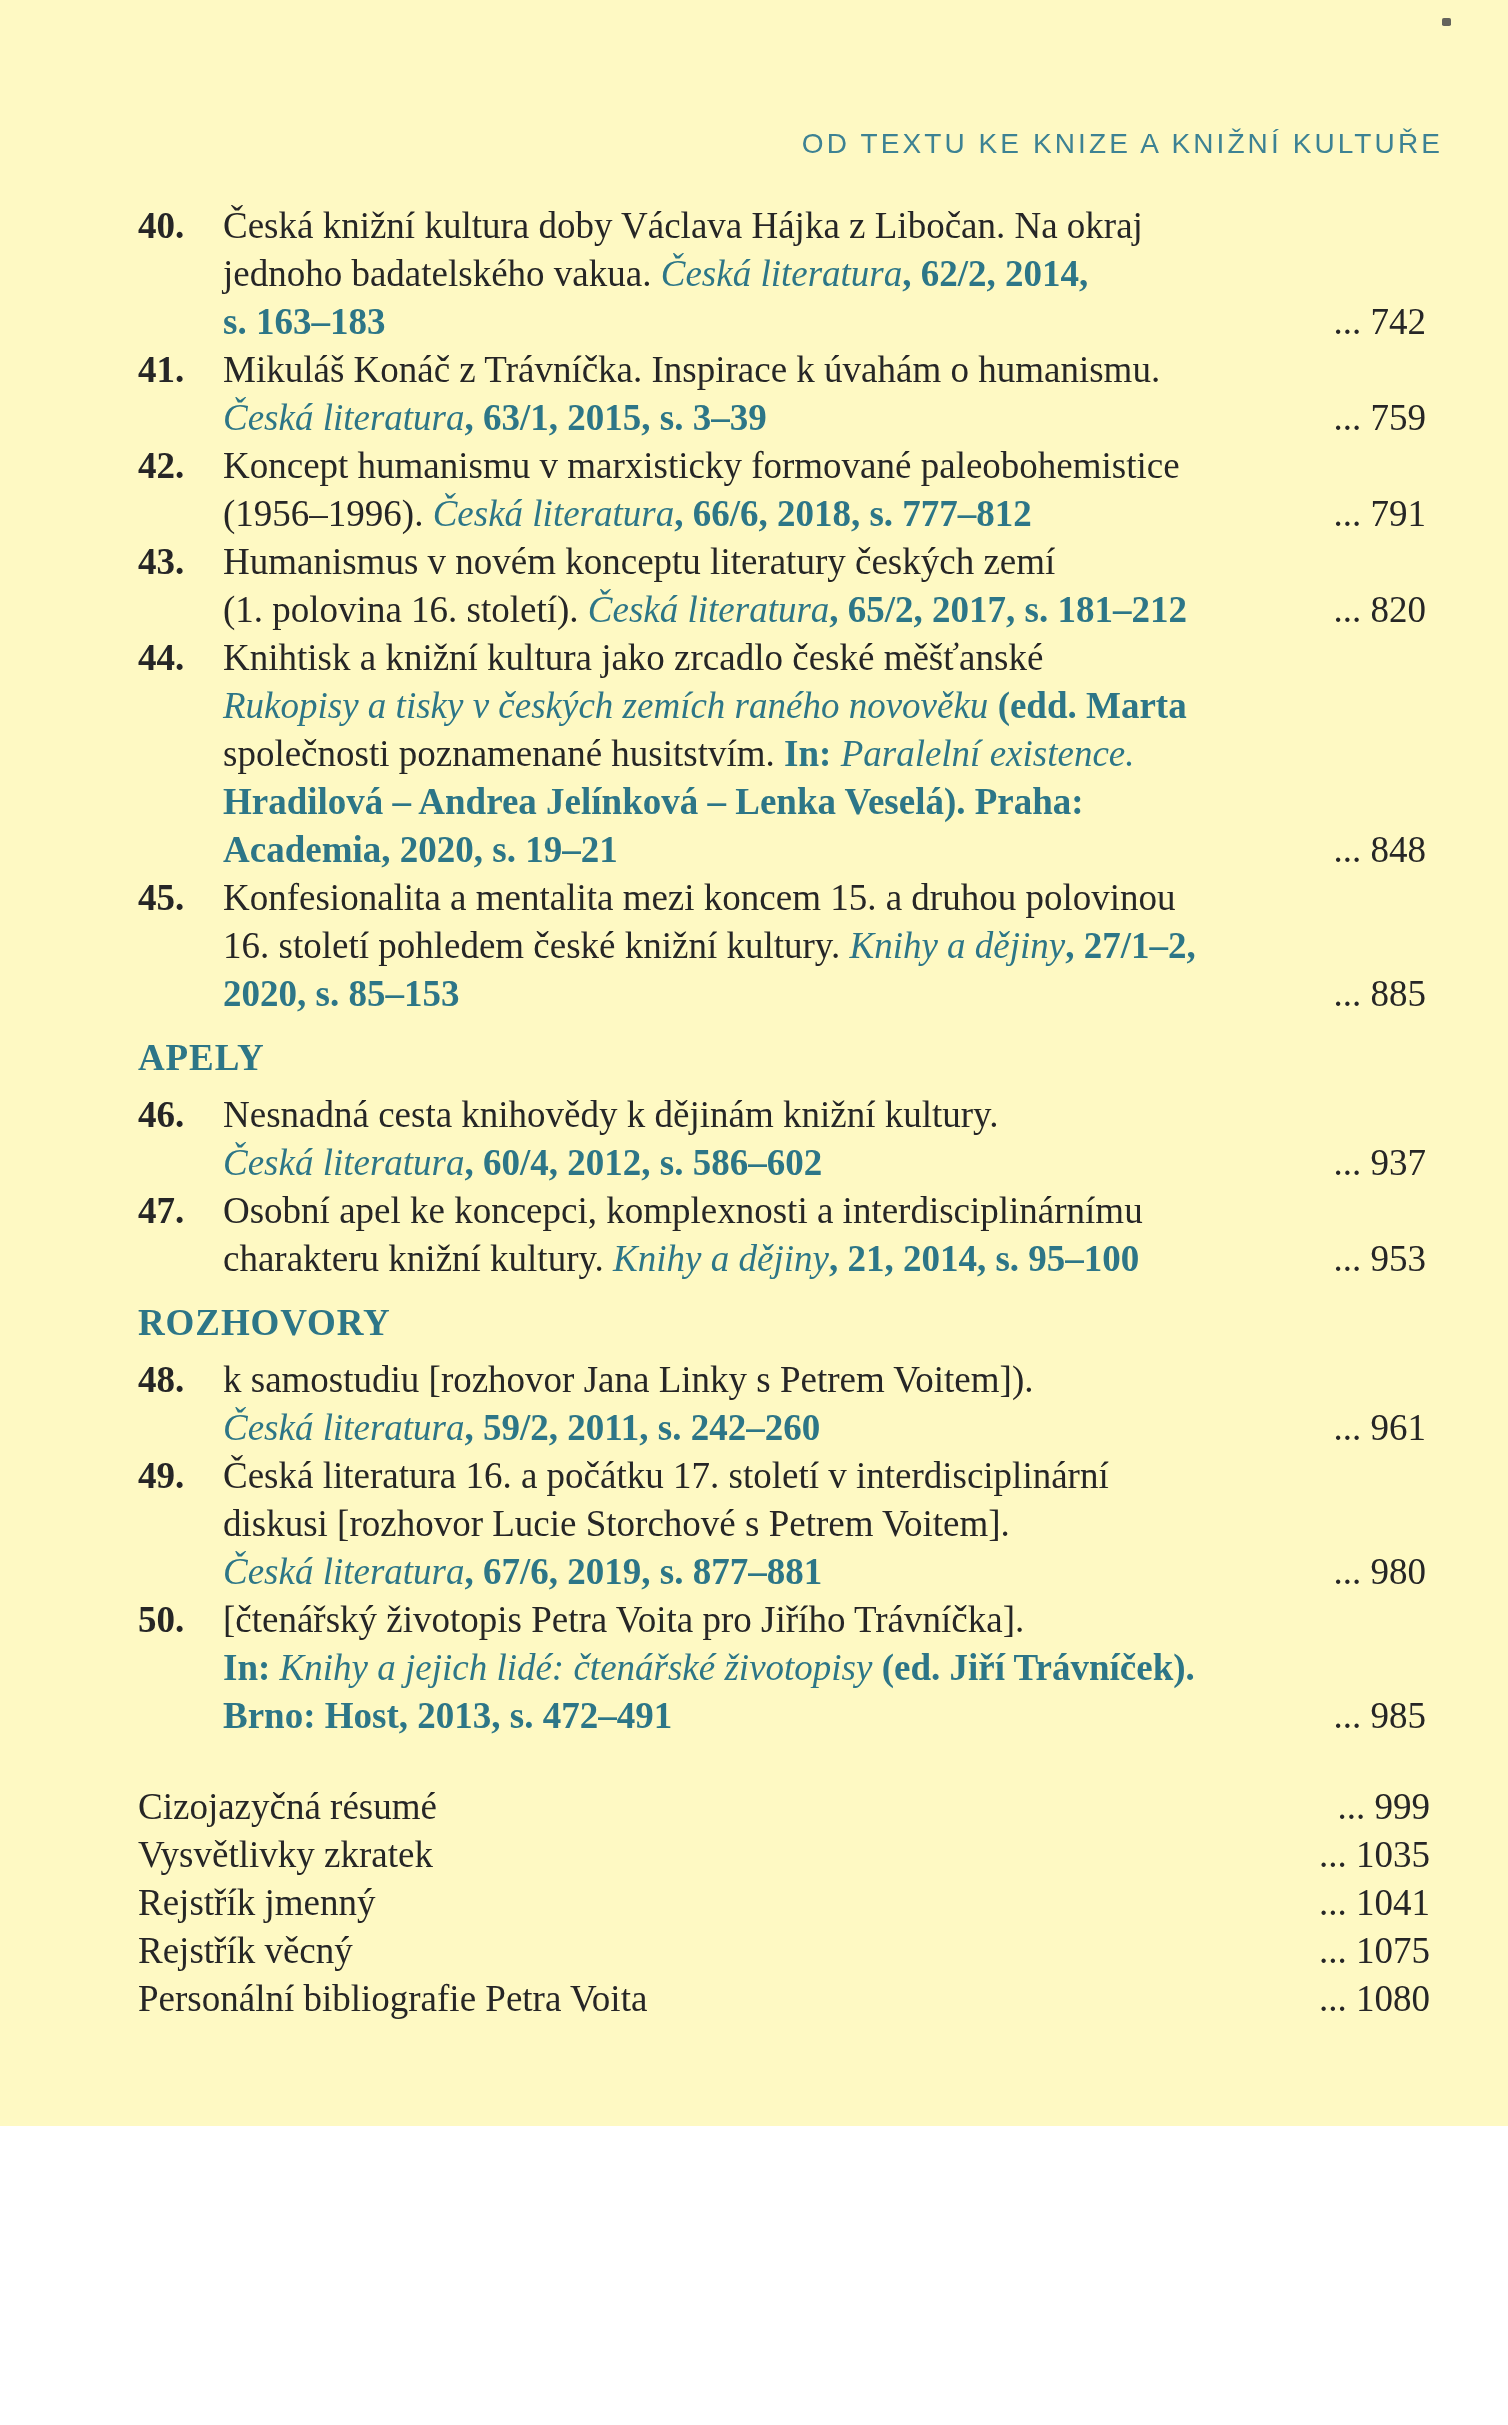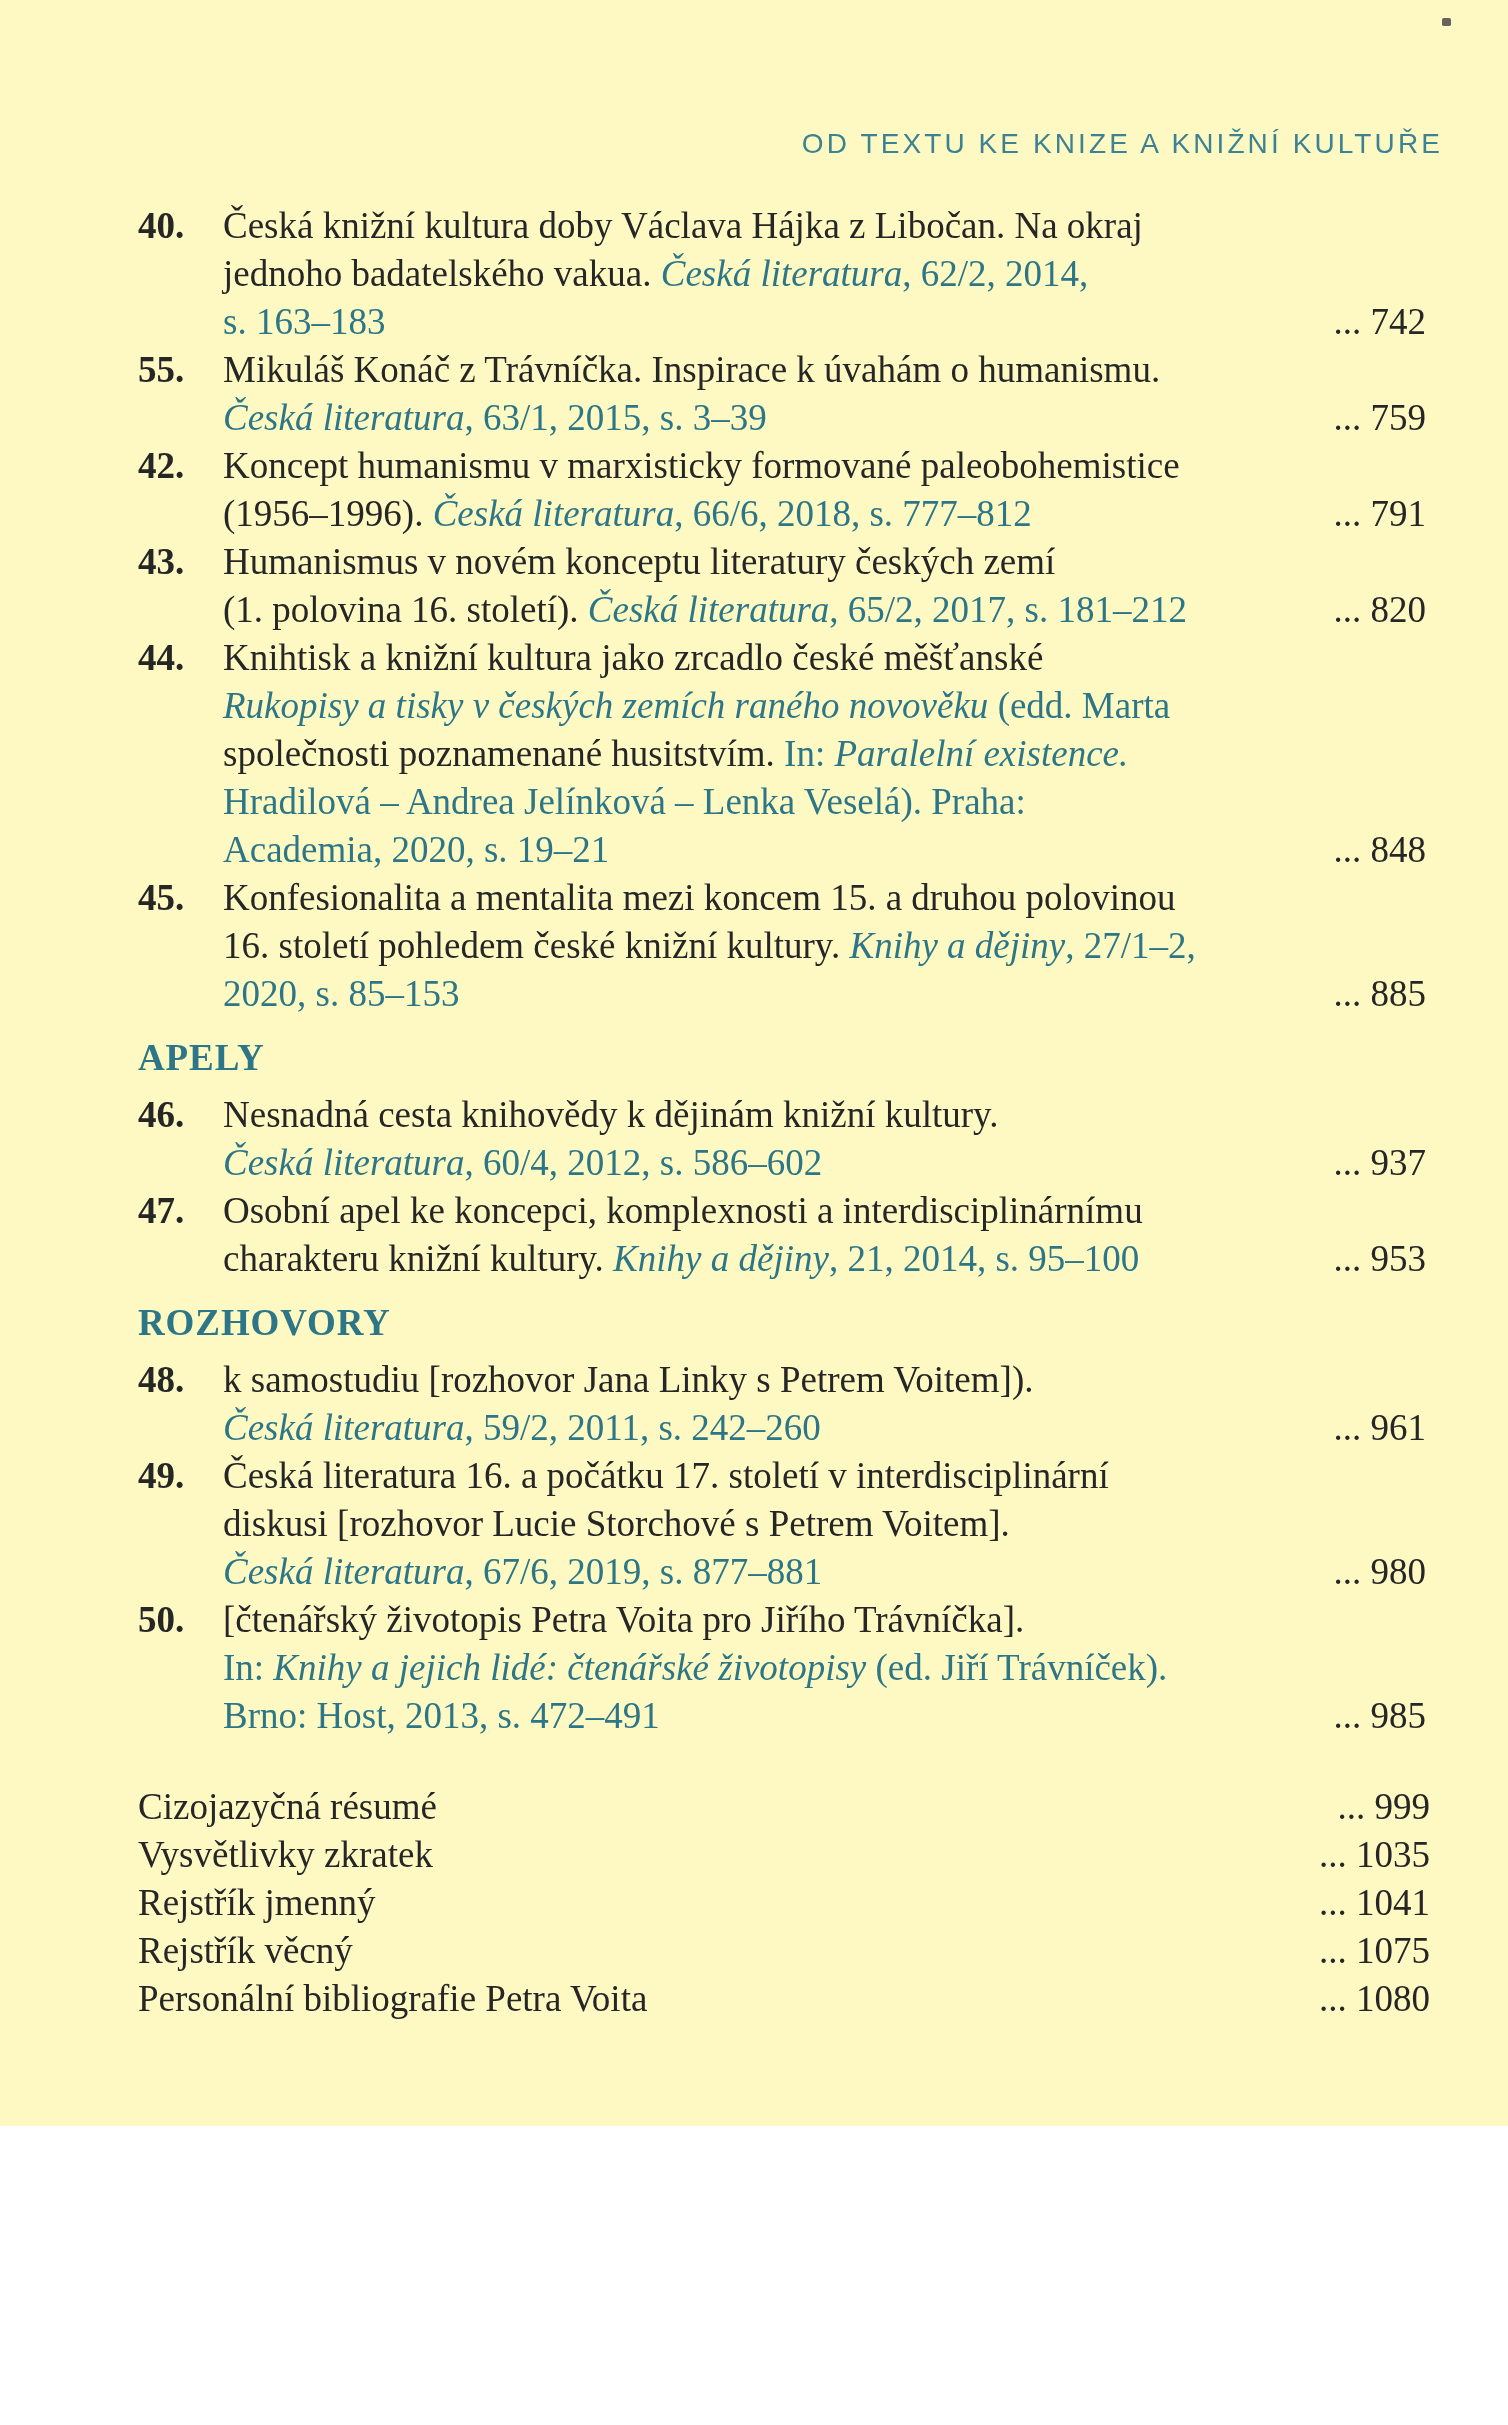--- a/index.html
+++ b/index.html
@@ -27,21 +27,21 @@
     position:absolute;top:202px;left:138px;width:1292px;
     font-size:37px;line-height:48px;
   }
   .entry{position:relative;padding-left:85px;}
   .entry .num{
     position:absolute;left:0;top:0;
     font-weight:700;color:var(--ink);
   }
   .line{white-space:nowrap;}
   .run-p{color:var(--ink);}
-  .run-t{color:var(--teal);}
+  .run-t{color:var(--teal);font-weight:bold;}
   .run-i{color:var(--teal);font-style:italic;}
   .pageref{
     position:absolute;right:4px;bottom:0;
     color:var(--ink);white-space:nowrap;
   }
   .section-heading{
     font-weight:700;
     color:var(--teal);
     font-size:37px;
     letter-spacing:0.9px;
@@ -70,21 +70,21 @@
 
   <div class="content">
       <div class="entry">
         <span class="num">40.</span>
         <div class="line"><span class="run-p">Česká knižní kultura doby Václava Hájka z Libočan. Na okraj</span></div>
         <div class="line"><span class="run-p">jednoho badatelského vakua. </span><span class="run-i">Česká literatura</span><span class="run-t">, 62/2, 2014,</span></div>
         <div class="line"><span class="run-t">s. 163–183</span></div>
         <span class="pageref">... 742</span>
       </div>
       <div class="entry">
-        <span class="num">55.</span>
+        <span class="num">41.</span>
         <div class="line"><span class="run-p">Mikuláš Konáč z Trávníčka. Inspirace k úvahám o humanismu.</span></div>
         <div class="line"><span class="run-i">Česká literatura</span><span class="run-t">, 63/1, 2015, s. 3–39</span></div>
         <span class="pageref">... 759</span>
       </div>
       <div class="entry">
         <span class="num">42.</span>
         <div class="line"><span class="run-p">Koncept humanismu v marxisticky formované paleobohemistice</span></div>
         <div class="line"><span class="run-p">(1956–1996). </span><span class="run-i">Česká literatura</span><span class="run-t">, 66/6, 2018, s. 777–812</span></div>
         <span class="pageref">... 791</span>
       </div>

